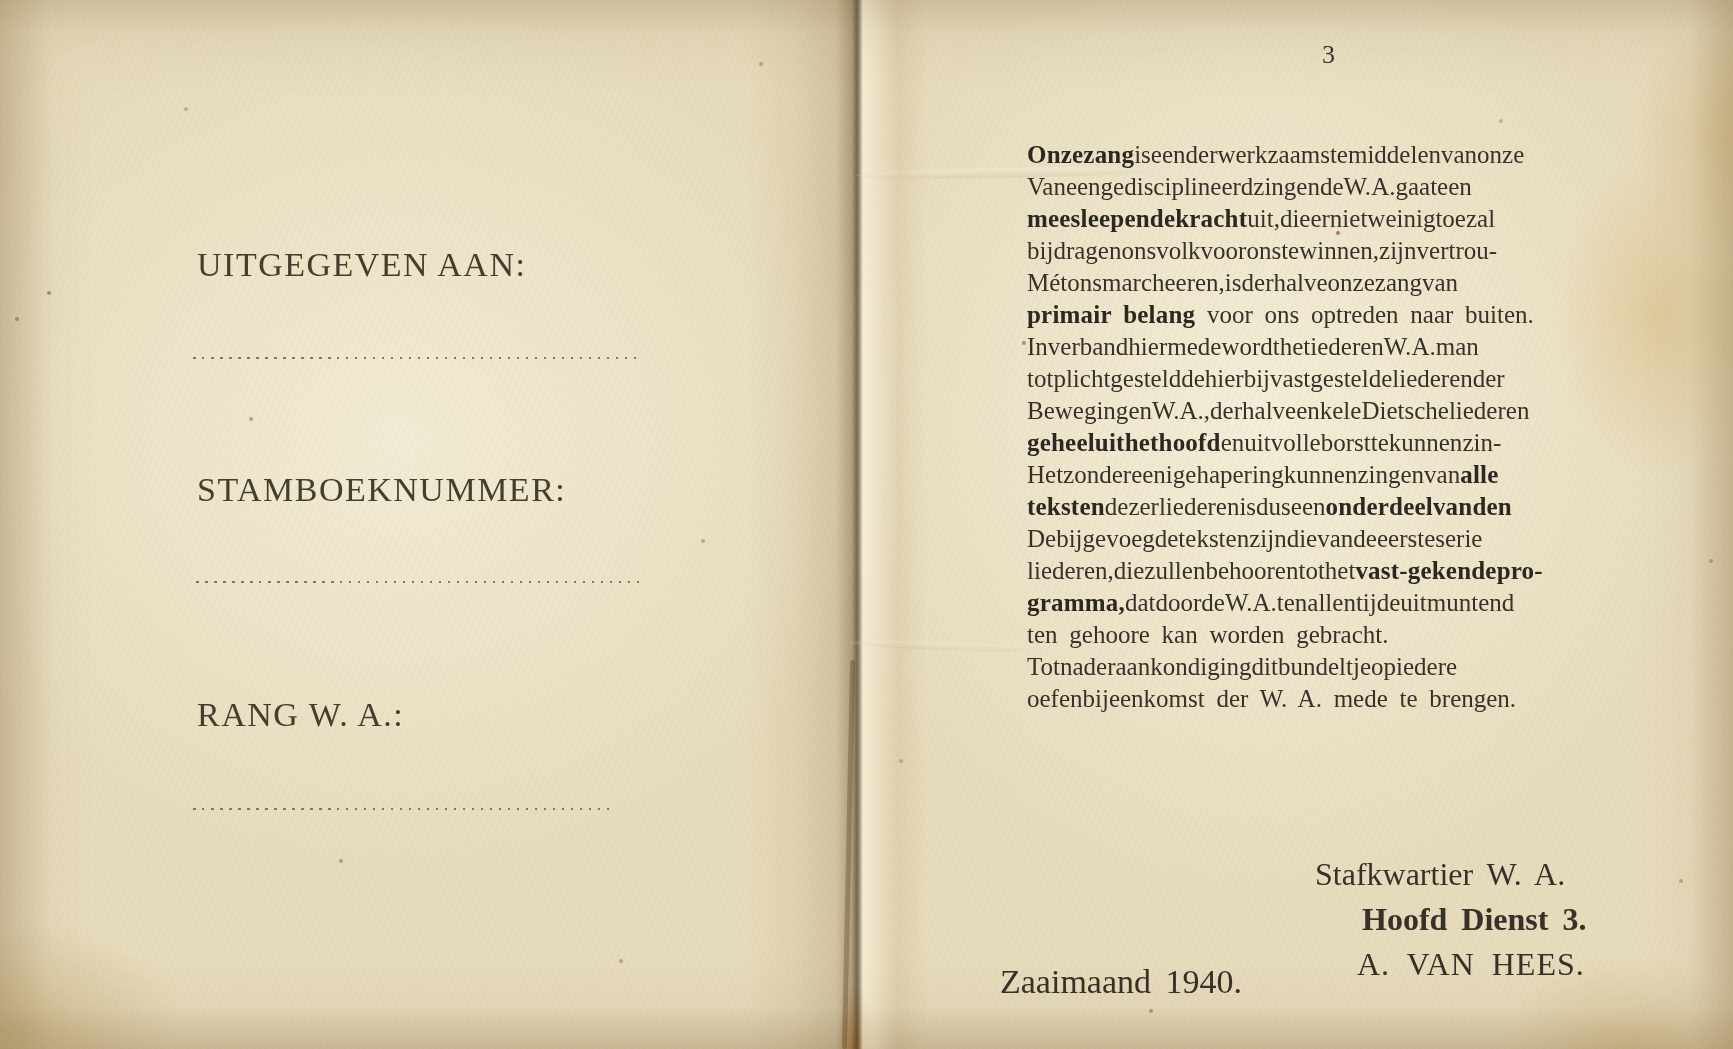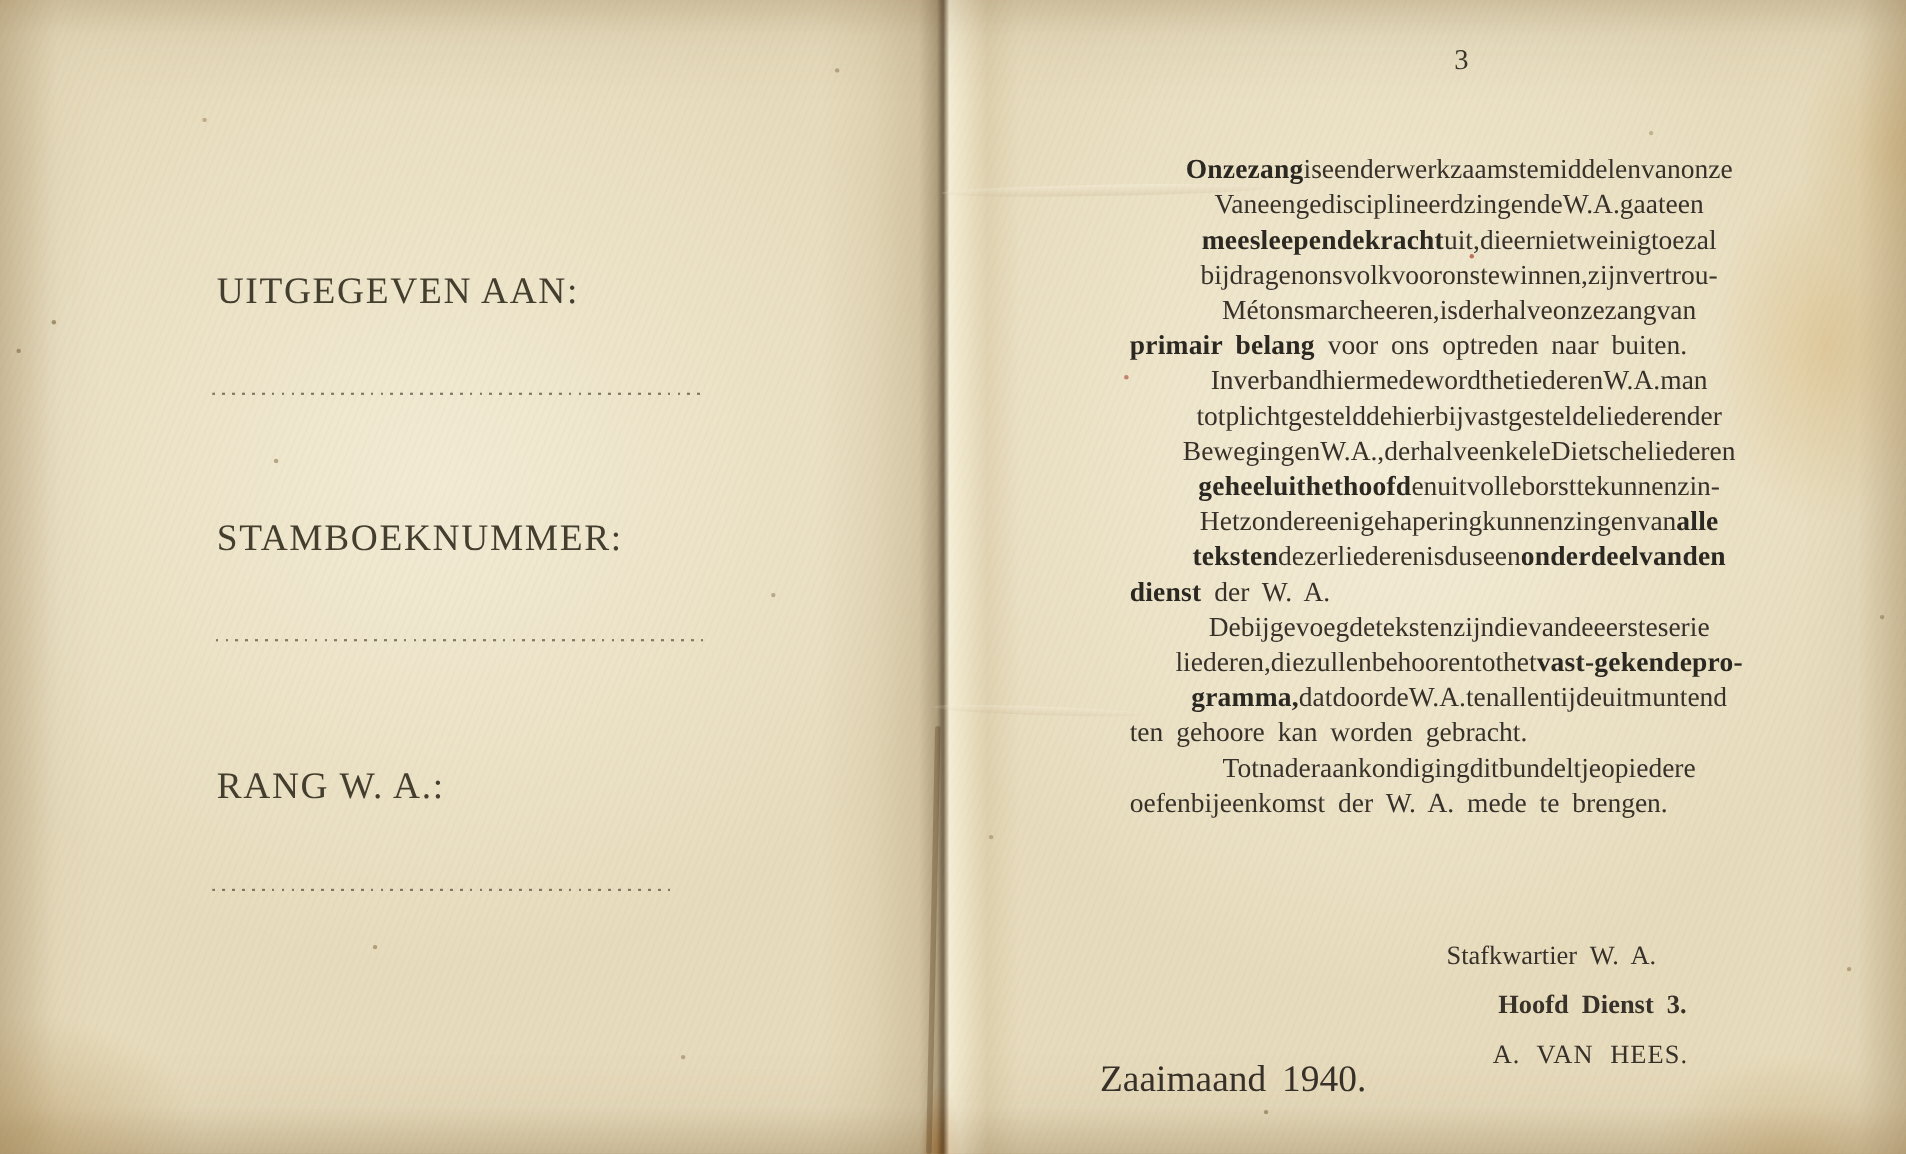--- a/index.html
+++ b/index.html
@@ -47,25 +47,25 @@
     background-image:repeating-linear-gradient(90deg,#6e6552 0 2.5px,rgba(0,0,0,0) 2.5px 9px);
   }
   #lbl1{top:245px;} #line1{top:357px;left:193px;width:447px;}
   #lbl2{top:470px;} #line2{top:581px;left:196px;width:444px;}
   #lbl3{top:695px;} #line3{top:808px;left:193px;width:420px;}
 
   
   .page-number{position:absolute;left:1322px;top:40px;font-size:26px;color:#3a352c;}
   .body-text{position:absolute;left:1027px;top:139px;width:599px;color:#37312a;font-size:25px;}
   .bline{height:32px;line-height:32px;}
-  .pjust{display:flex;justify-content:center;white-space:nowrap;}
+  .pjust{display:flex;justify-content:flex-start;white-space:nowrap;}
   .pend{word-spacing:0.22em;white-space:nowrap;}
   .bold{font-weight:bold;letter-spacing:0.2px;color:#2b2721;}
 
-  .sig{position:absolute;font-size:24px;color:#37312a;word-spacing:6px;white-space:nowrap;}
+  .sig{position:absolute;font-size:32px;color:#37312a;word-spacing:6px;white-space:nowrap;}
   #sig1{left:1315px;top:856px;}
   #sig2{left:1362px;top:901px;font-weight:bold;}
   #sig3{left:1357px;top:946px;letter-spacing:1px;word-spacing:8px;}
   .date-line{position:absolute;left:1000px;top:963px;font-size:34px;color:#37312a;word-spacing:6px;}
 
   
   .crease{position:absolute;pointer-events:none;border-radius:50%;}
   #creaseA{left:856px;top:168px;width:300px;height:10px;opacity:.55;
     background:linear-gradient(180deg, rgba(255,250,235,0.55), rgba(140,105,55,0.18));
     transform:rotate(-1deg);}
@@ -224,21 +224,20 @@
           <span class="bold">teksten</span>
           <span>dezer</span>
           <span>liederen</span>
           <span>is</span>
           <span>dus</span>
           <span>een</span>
           <span class="bold">onderdeel</span>
           <span class="bold">van</span>
           <span class="bold">den</span>
         </div>
-        <div class="bline pend"><span class="bold">dienst</span><span> der W. A.</span></div>
         <div class="bline pjust">
           <span>De</span>
           <span>bijgevoegde</span>
           <span>teksten</span>
           <span>zijn</span>
           <span>die</span>
           <span>van</span>
           <span>de</span>
           <span>eerste</span>
           <span>serie</span>

